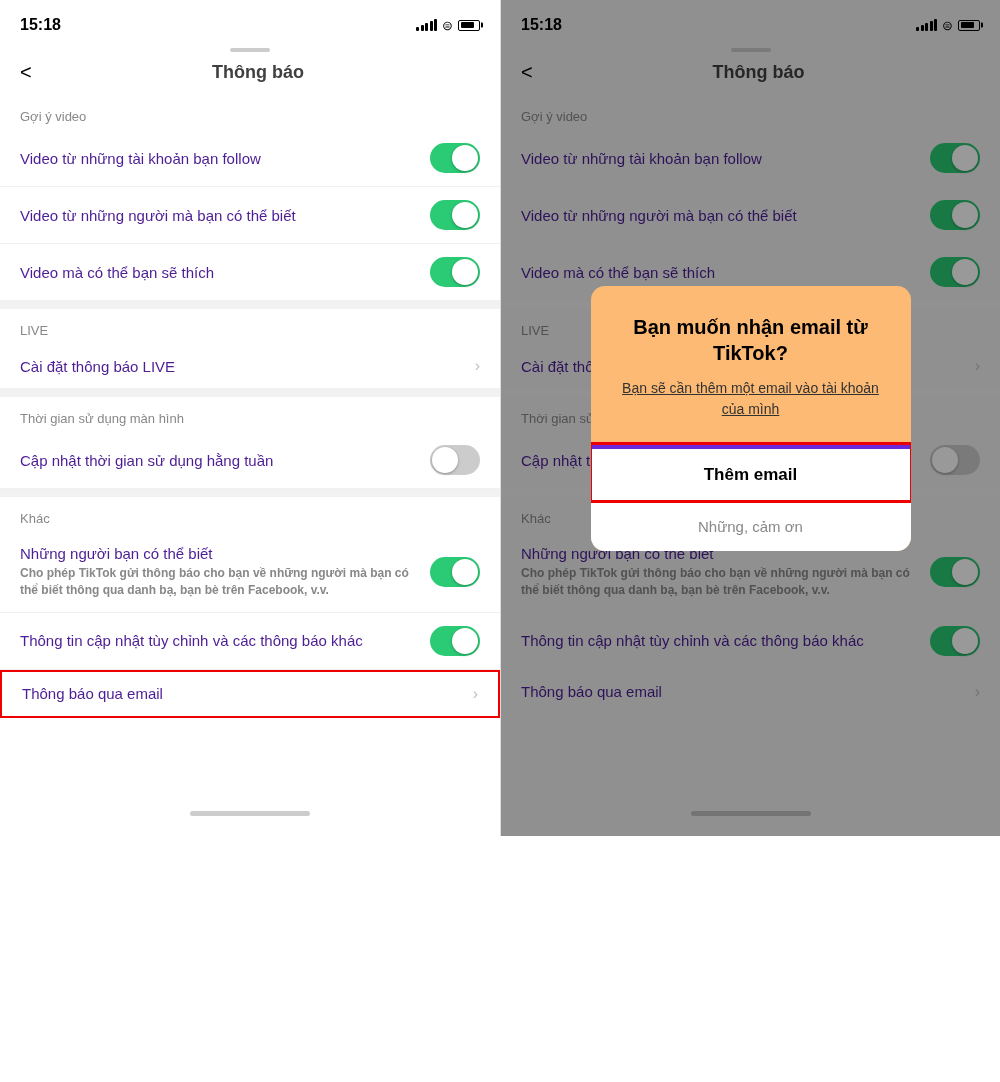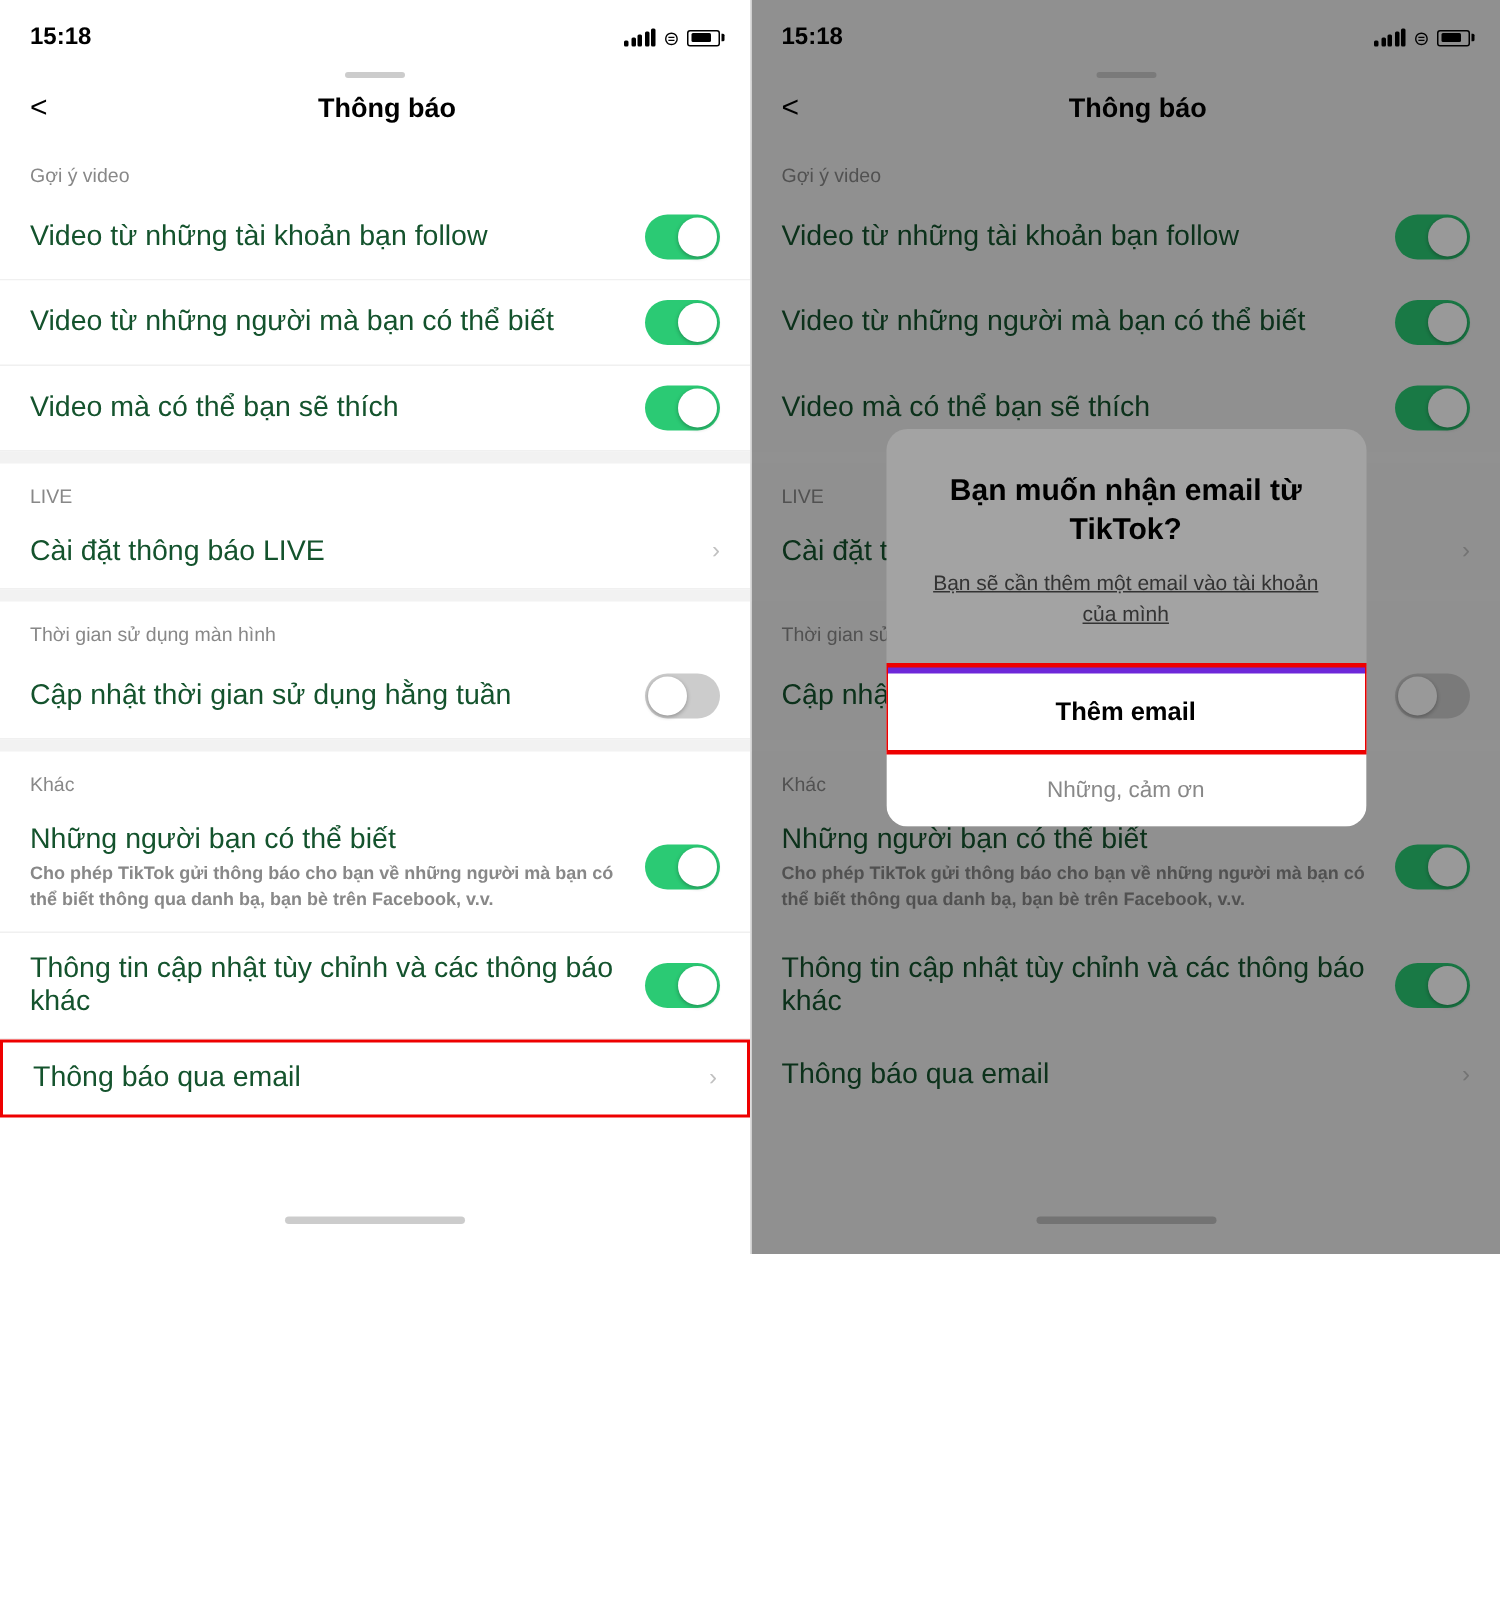--- a/index.html
+++ b/index.html
@@ -99,21 +99,21 @@
     .back-btn {
       position: absolute;
       left: 20px;
       font-size: 20px;
       color: #000;
       cursor: pointer;
     }
     .page-title {
       font-size: 18px;
       font-weight: 600;
-      color: #000000;
+      color: #404040;
       margin-left: 16px;
     }
     
     .scroll-indicator {
       display: flex;
       justify-content: center;
       padding: 4px 0 2px;
     }
     .scroll-indicator-bar {
       width: 40px;
@@ -138,22 +138,22 @@
       align-items: center;
       justify-content: space-between;
       padding: 13px 20px;
       background: #fff;
       border-bottom: 0.5px solid #f0f0f0;
     }
     .phone-panel.right .setting-item {
       background: transparent;
     }
     .setting-item-text {
-      font-size: 19px;
-      color: #14532d;
+      font-size: 15px;
+      color: #4c1d95;
       flex: 1;
       padding-right: 5px;
     }
     .setting-item-sub {
       font-size: 12px;
       color: #888;
       margin-top: 3px;
       line-height: 1.4;
       font-weight: bold;
     }
@@ -208,21 +208,21 @@
     .modal-overlay {
       position: absolute;
       top: 0; left: 0; right: 0; bottom: 0;
       background: rgba(0,0,0,0.4);
       display: flex;
       align-items: center;
       justify-content: center;
       z-index: 100;
     }
     .modal {
-      background: #a3a3a3;
+      background: #fdba74;
       border-radius: 14px;
       width: 320px;
       padding: 28px 24px 0;
       text-align: center;
       overflow: hidden;
     }
     .modal-title {
       font-size: 20px;
       font-weight: 700;
       color: #000;

